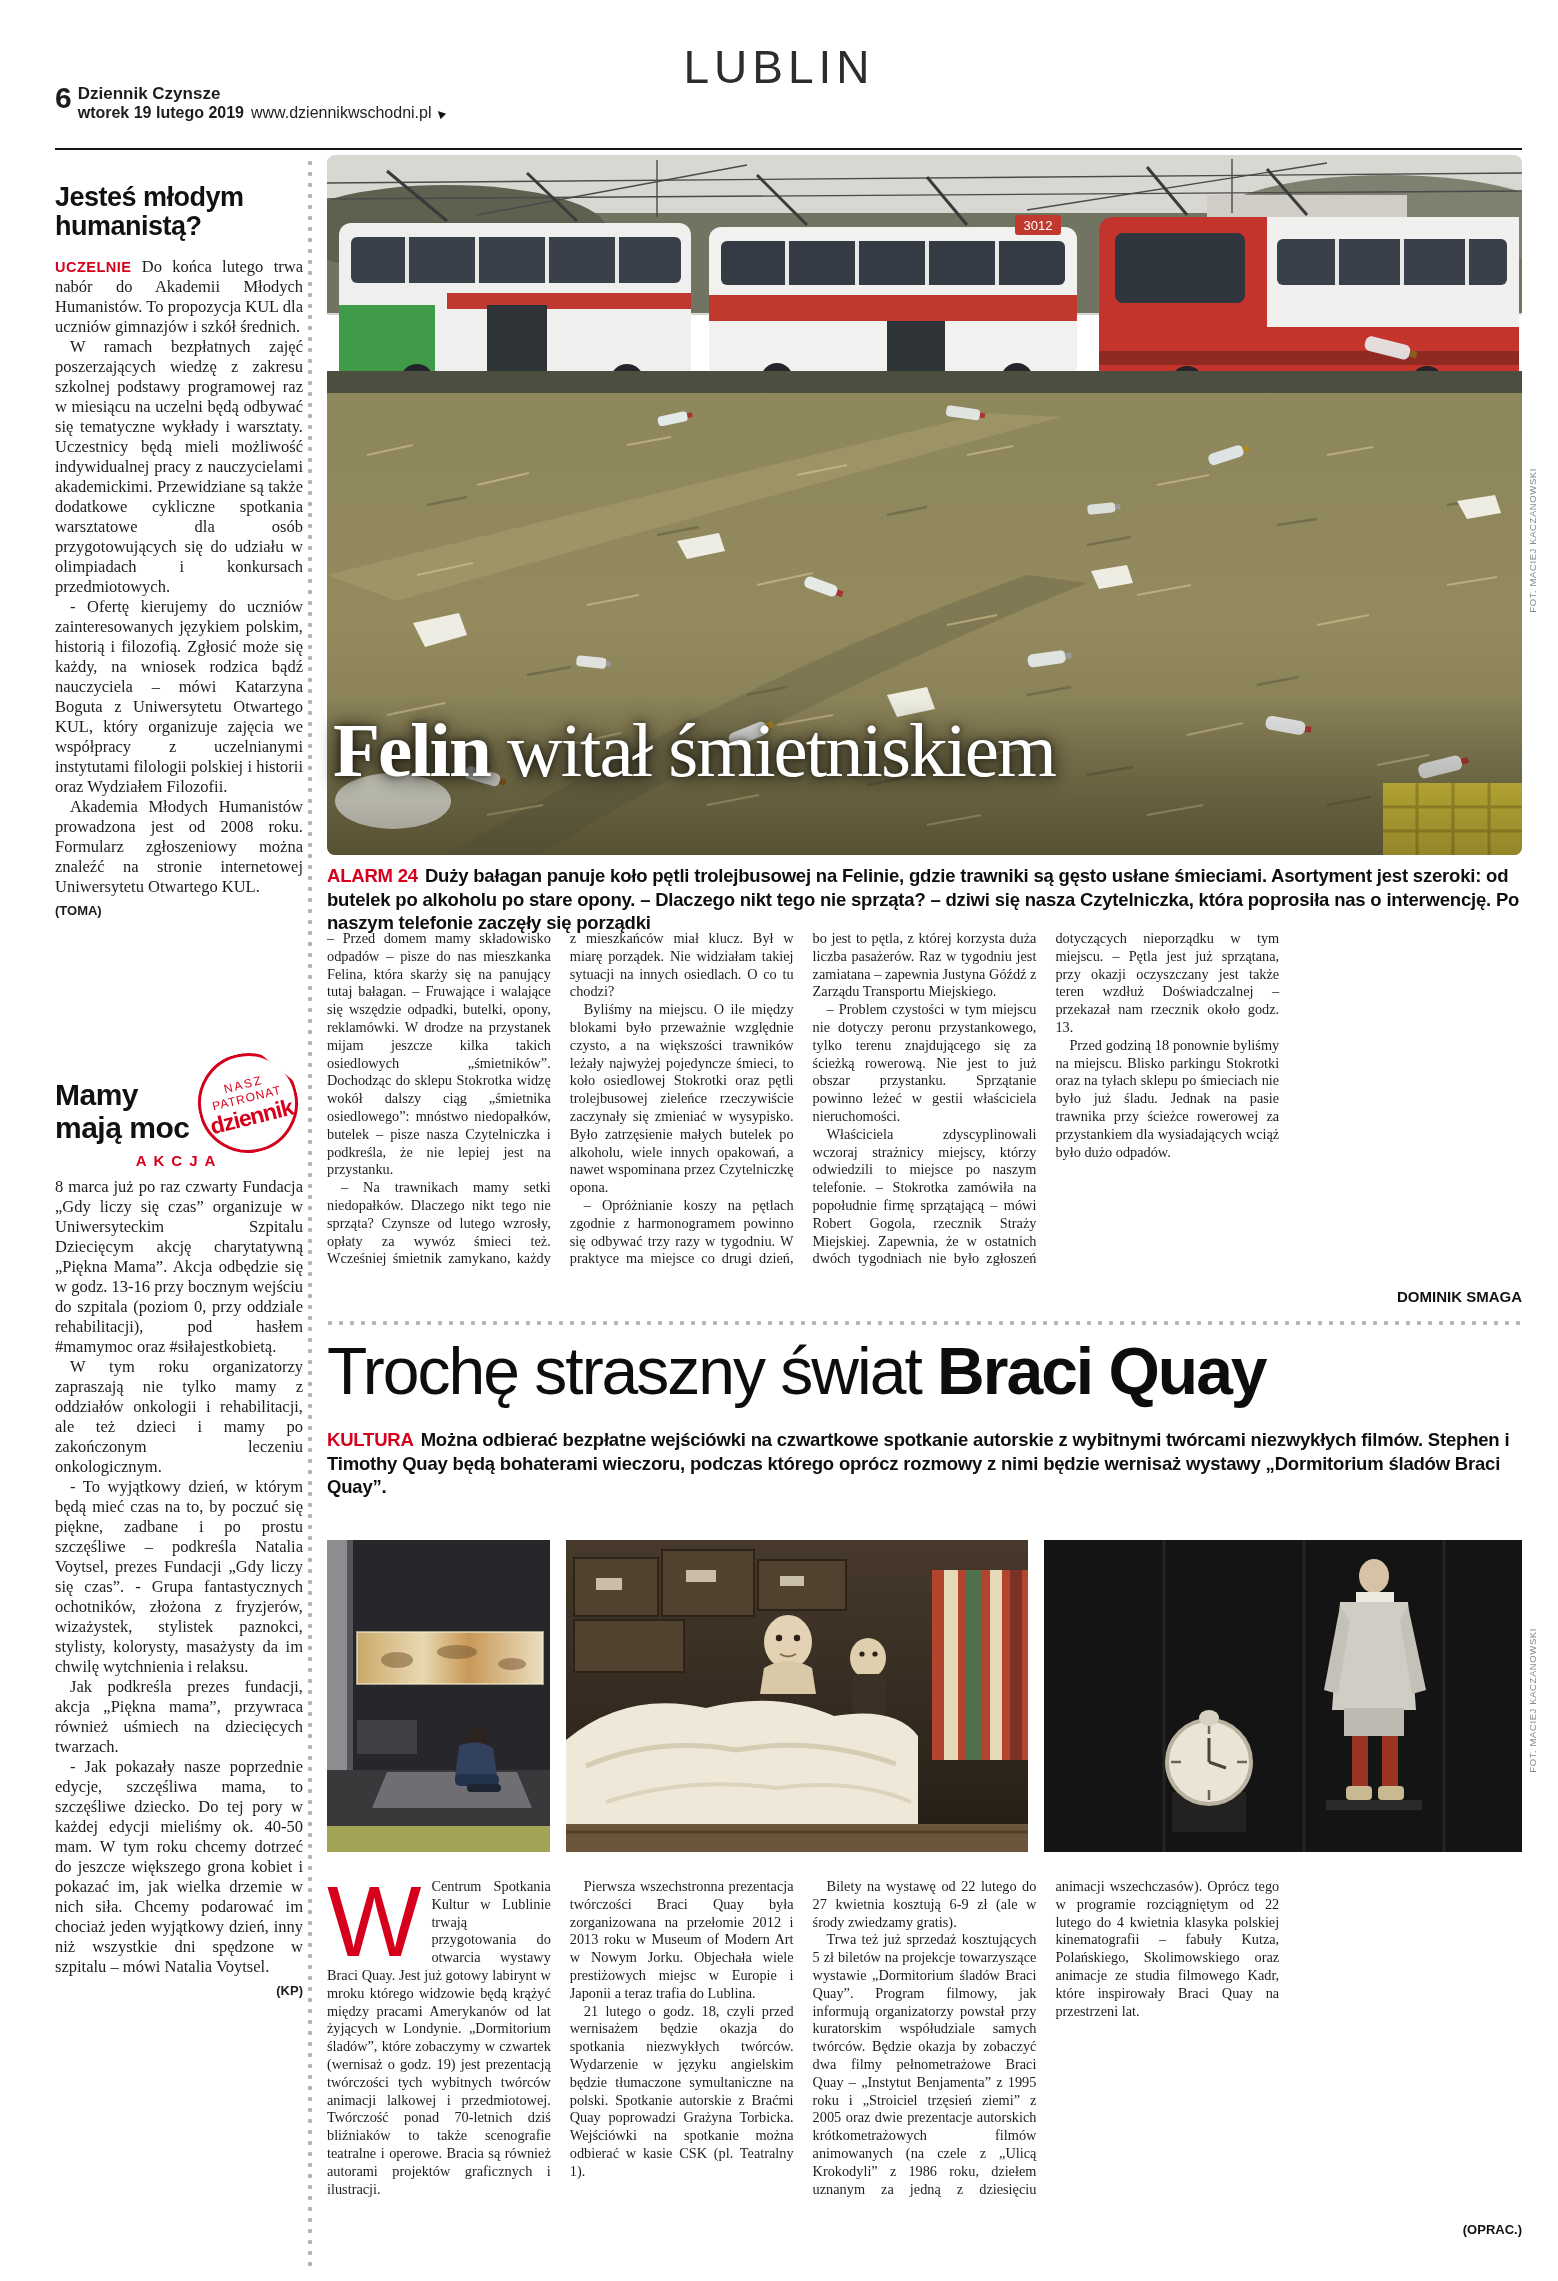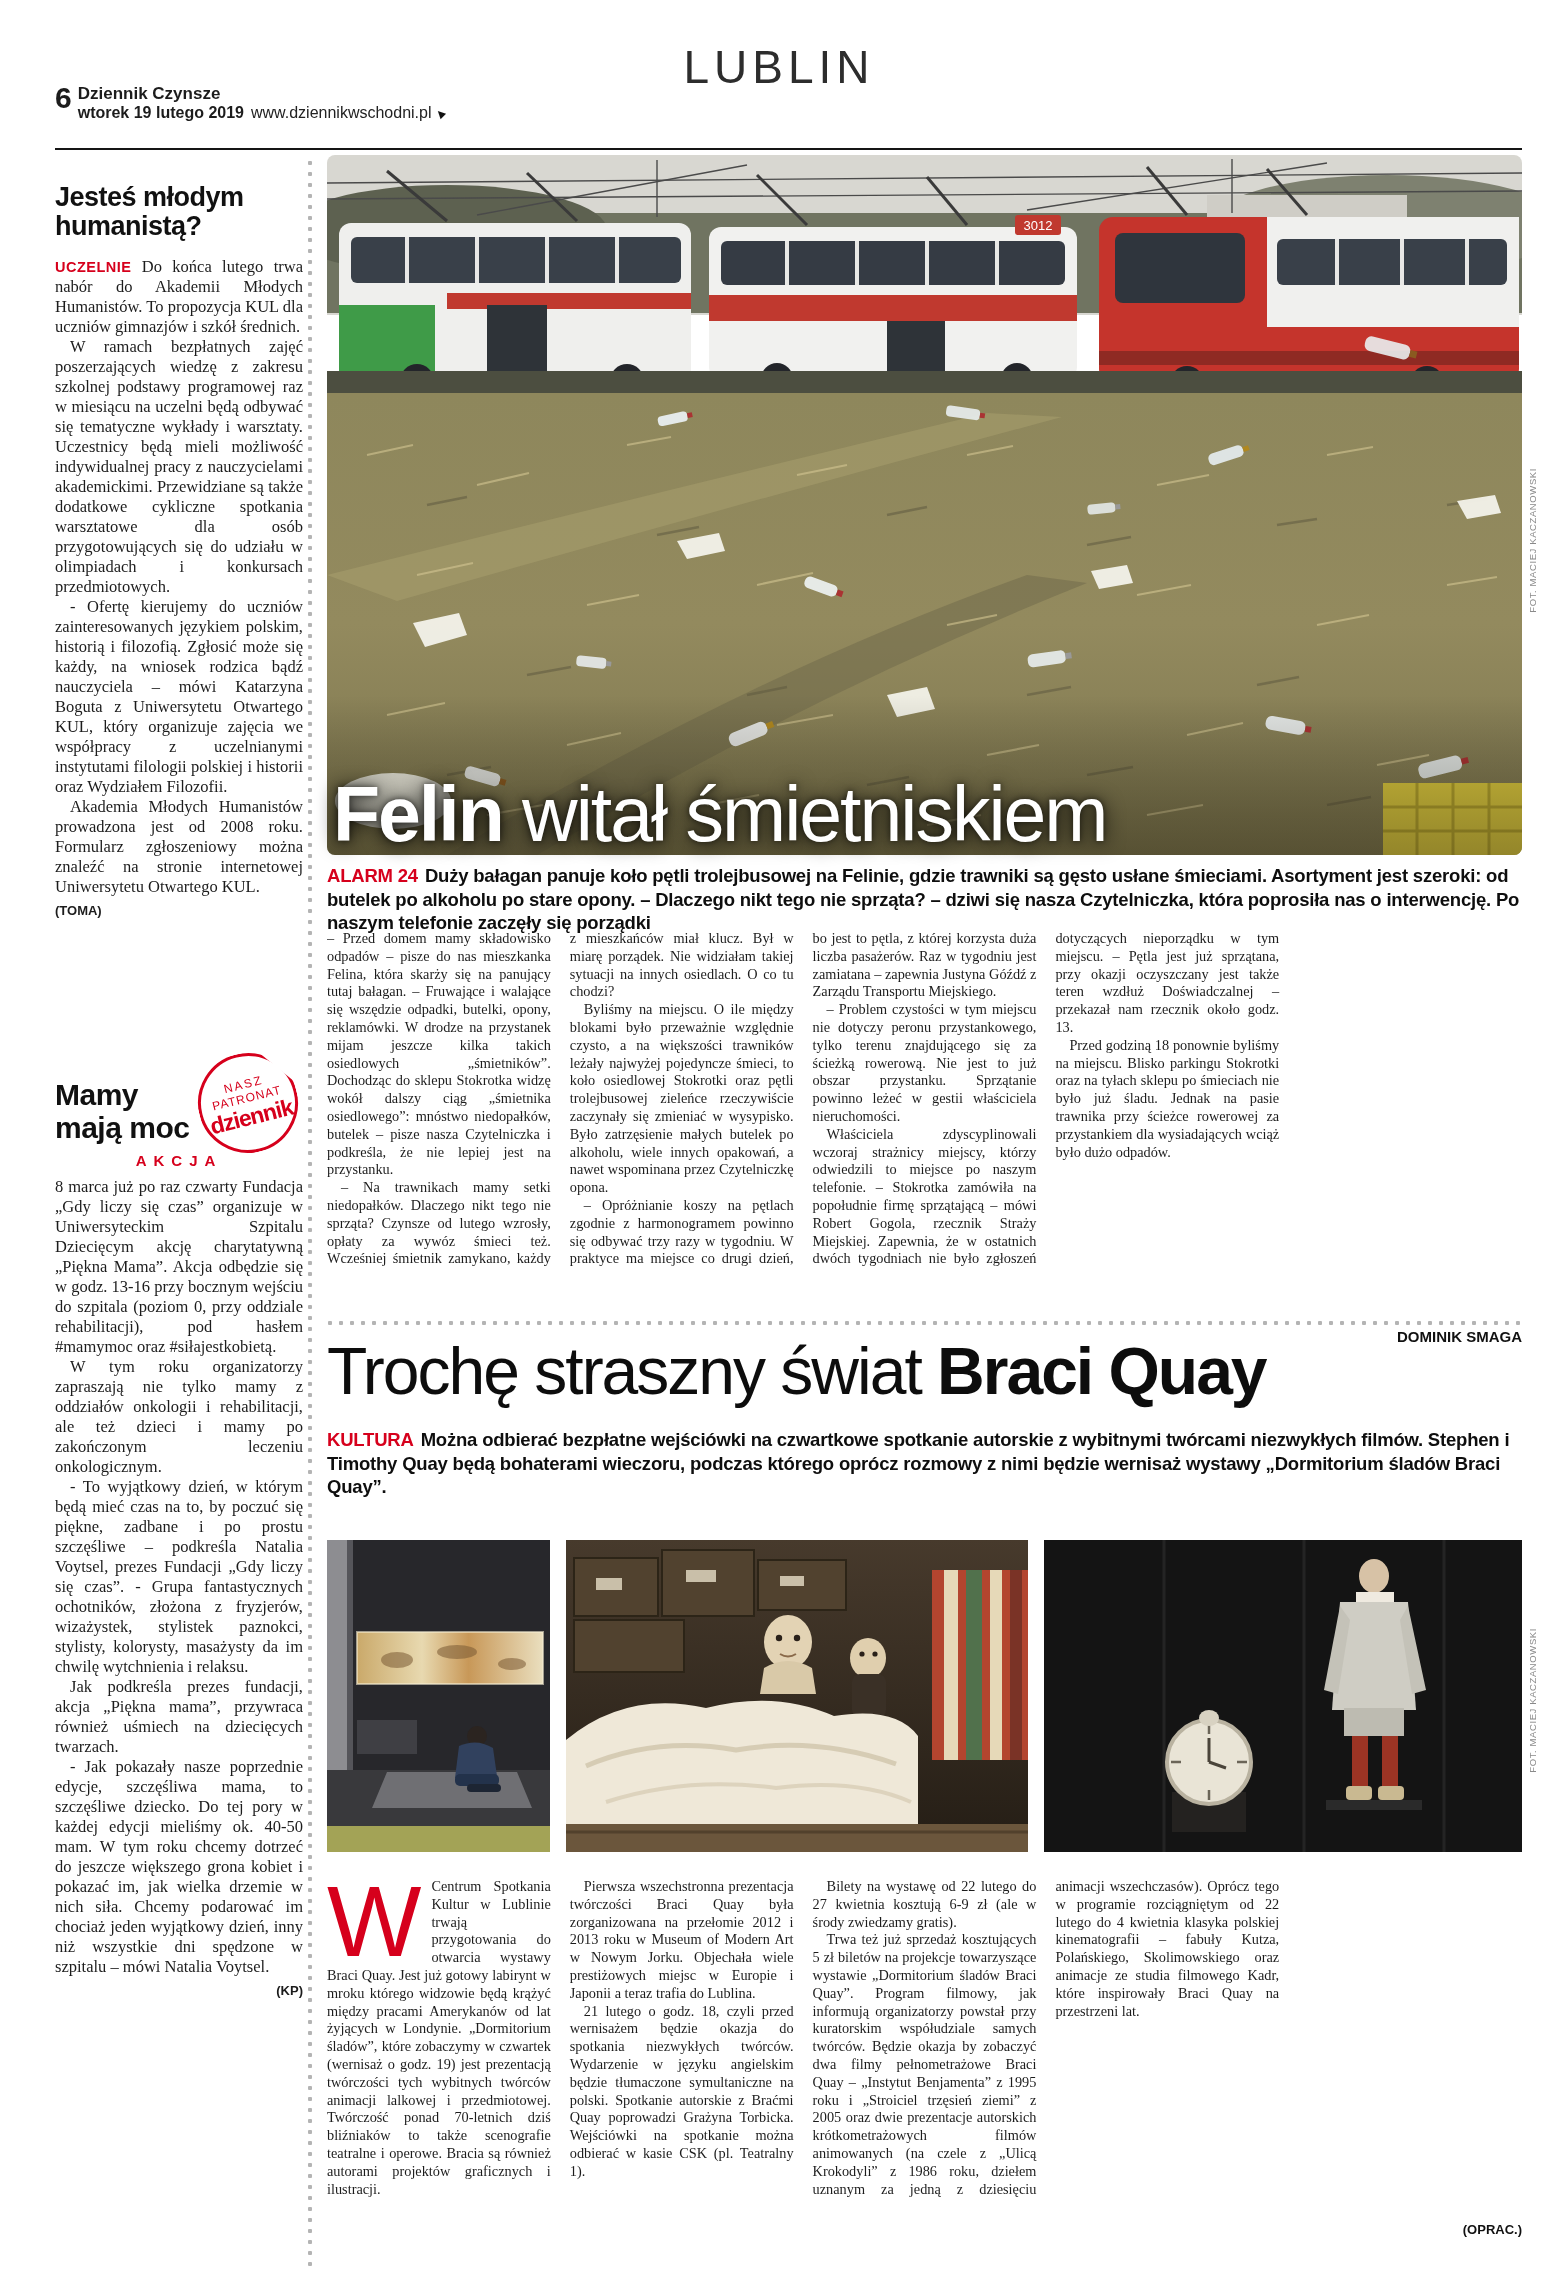--- a/index.html
+++ b/index.html
@@ -45,41 +45,41 @@
         clip-path:polygon(0 0,70% 0,100% 40%,100% 100%,0 100%);}
   .stamp-inner{position:absolute;inset:0;display:flex;flex-direction:column;align-items:center;
         justify-content:center;color:#d6001c;font-family:"Liberation Sans",sans-serif;text-align:center;}
   .stamp-l1{font-size:12px;letter-spacing:2px;line-height:13px;}
   .stamp-l2{font-size:12px;letter-spacing:1px;line-height:14px;}
   .stamp-logo{font-weight:bold;font-size:23px;line-height:24px;letter-spacing:-1px;}
 
   
   .main-photo{position:absolute;left:327px;top:155px;width:1195px;height:700px;overflow:hidden;border-radius:8px;}
   .main-photo svg{display:block;}
-  .felin-headline{position:absolute;left:333px;top:772px;width:1189px;color:#fff;
-        font-family:Liberation Sans, sans-serif;font-size:77px;line-height:84px;letter-spacing:-2px;
+  .felin-headline{position:absolute;left:333px;top:708px;width:1189px;color:#fff;
+        font-family:Liberation Serif, serif;font-size:77px;line-height:84px;letter-spacing:-2px;
         white-space:nowrap;text-shadow:0 2px 20px rgba(0,0,0,.95),0 0 6px rgba(0,0,0,.6);}
   .felin-headline .hb{font-weight:bold;}
   .felin-headline .hl{font-weight:normal;}
   .lede{position:absolute;left:327px;width:1195px;font-family:"Liberation Sans",sans-serif;
         font-weight:bold;font-size:18.5px;line-height:23.5px;letter-spacing:-0.2px;color:#0e0e0e;}
   #felin-lede{top:864px;}
   #quay-lede{top:1428px;}
   .lede .tag-red{margin-right:7px;}
   .red{color:#d6001c;text-align:center;}
 
   .cols{position:absolute;left:327px;width:1195px;column-count:5;column-gap:19px;
         column-fill:auto;overflow:hidden;}
   #felin-cols{top:930px;height:352px;}
   #quay-cols{top:1878px;height:338px;}
   .cols p{font-size:14.3px;line-height:17.8px;text-align:justify;margin:0;}
   .cols p.pind{text-indent:14px;}
   .article-byline{position:absolute;left:327px;width:1195px;text-align:right;
         font:bold 15px "Liberation Sans",sans-serif;color:#111;}
-  #felin-byline{top:1328px;}
+  #felin-byline{top:1288px;}
   #quay-byline{top:2222px;font-size:13px;}
 
   
   .quay-headline{position:absolute;left:327px;top:1334px;font-family:"Liberation Sans",sans-serif;
         font-size:66px;line-height:74px;letter-spacing:-2px;color:#0d0d0d;white-space:nowrap;}
   .qh-light{font-weight:normal;}
   .qh-bold{font-weight:bold;}
   .dropcap{float:left;color:#d6001c;font-family:"Liberation Sans",sans-serif;
         font-size:100px;line-height:74px;margin:6px 10px 0 0;font-weight:normal;}
 

